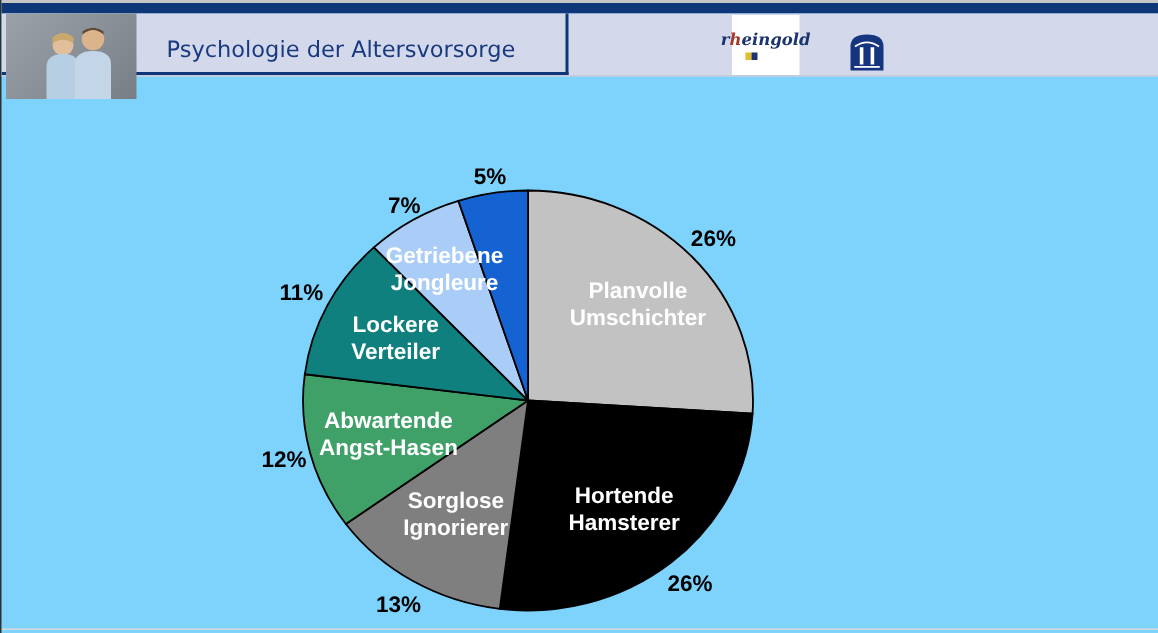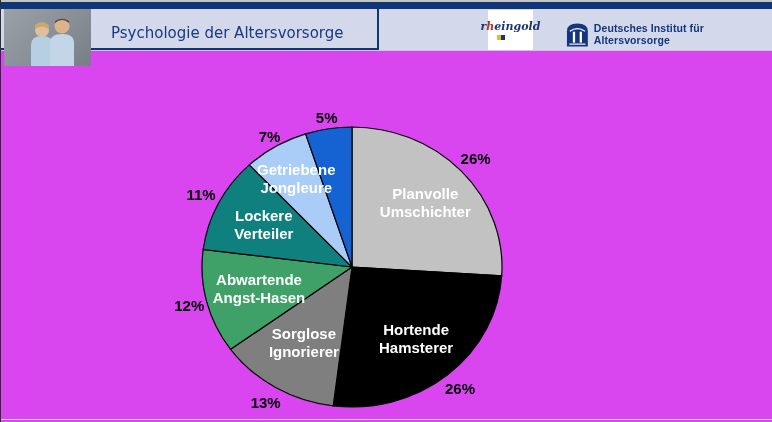--- a/index.html
+++ b/index.html
@@ -1,18 +1,18 @@
 <!DOCTYPE html>
 <html><head>
 <meta charset="utf-8">
 <style>
   html,body { margin:0; padding:0; background:#ffffff; }
   .window {
     position:relative; width:772px; height:422px; overflow:hidden;
-    background:#d946ef; border-left:1px solid #2f2f2f;
+    background:#7dd3fc; border-left:1px solid #2f2f2f;
     font-family:"Liberation Sans", sans-serif;
   }
   .top-edge { position:absolute; left:0; top:0; width:772px; height:2px; background:#c6c6c6; }
   .navy-bar { position:absolute; left:0; top:2px; width:772px; height:7px; background:#0e3679; }
   .band { position:absolute; left:0; top:9px; width:772px; height:41px; background:#d3d9ea; border-bottom:1px solid #c4cada; }
   .title-border-right { position:absolute; left:376px; top:9px; width:2px; height:41px; background:#0e3679; }
   .title-border-bottom { position:absolute; left:0; top:48px; width:378px; height:2px; background:#0e3679; }
   .header-title {
     position:absolute; left:110px; top:24px; font-family:"DejaVu Sans", sans-serif;
     font-size:15px; color:#1a3a80;
@@ -71,21 +71,20 @@
   </div>
 
   <div class="dia-logo">
     <svg class="dia-icon" width="24" height="26" viewBox="0 0 24 26">
       <path d="M1,9 Q1,1 12,1 Q23,1 23,9 L23,25 L1,25 Z" fill="#15357e"></path>
       <path d="M4,9 Q12,3.5 20,9" fill="none" stroke="#ffffff" stroke-width="1.3"></path>
       <rect x="7.2" y="9.5" width="2.4" height="11.5" fill="#ffffff"></rect>
       <rect x="14.4" y="9.5" width="2.4" height="11.5" fill="#ffffff"></rect>
       <rect x="3.5" y="22" width="17" height="1.2" fill="#ffffff"></rect>
     </svg>
-    <span class="dia-text">Deutsches Institut für Altersvorsorge</span>
   </div>
 
 
   <svg id="pie-svg" viewBox="0 0 772 422">
       <path d="M 351 267 L 351.0 127.0 A 150 140 0 0 1 500.7 275.8 Z" fill="#c2c2c2" stroke="#000000" stroke-width="1.2"></path>
       <path d="M 351 267 L 500.7 275.8 A 150 140 0 0 1 332.2 405.9 Z" fill="#000000" stroke="#000000" stroke-width="1.2"></path>
       <path d="M 351 267 L 332.2 405.9 A 150 140 0 0 1 229.6 349.3 Z" fill="#7f7f7f" stroke="#000000" stroke-width="1.2"></path>
       <path d="M 351 267 L 229.6 349.3 A 150 140 0 0 1 202.2 249.5 Z" fill="#3fa068" stroke="#000000" stroke-width="1.2"></path>
       <path d="M 351 267 L 202.2 249.5 A 150 140 0 0 1 248.3 164.9 Z" fill="#10807f" stroke="#000000" stroke-width="1.2"></path>
       <path d="M 351 267 L 248.3 164.9 A 150 140 0 0 1 304.6 133.9 Z" fill="#a9cdf6" stroke="#000000" stroke-width="1.2"></path>

